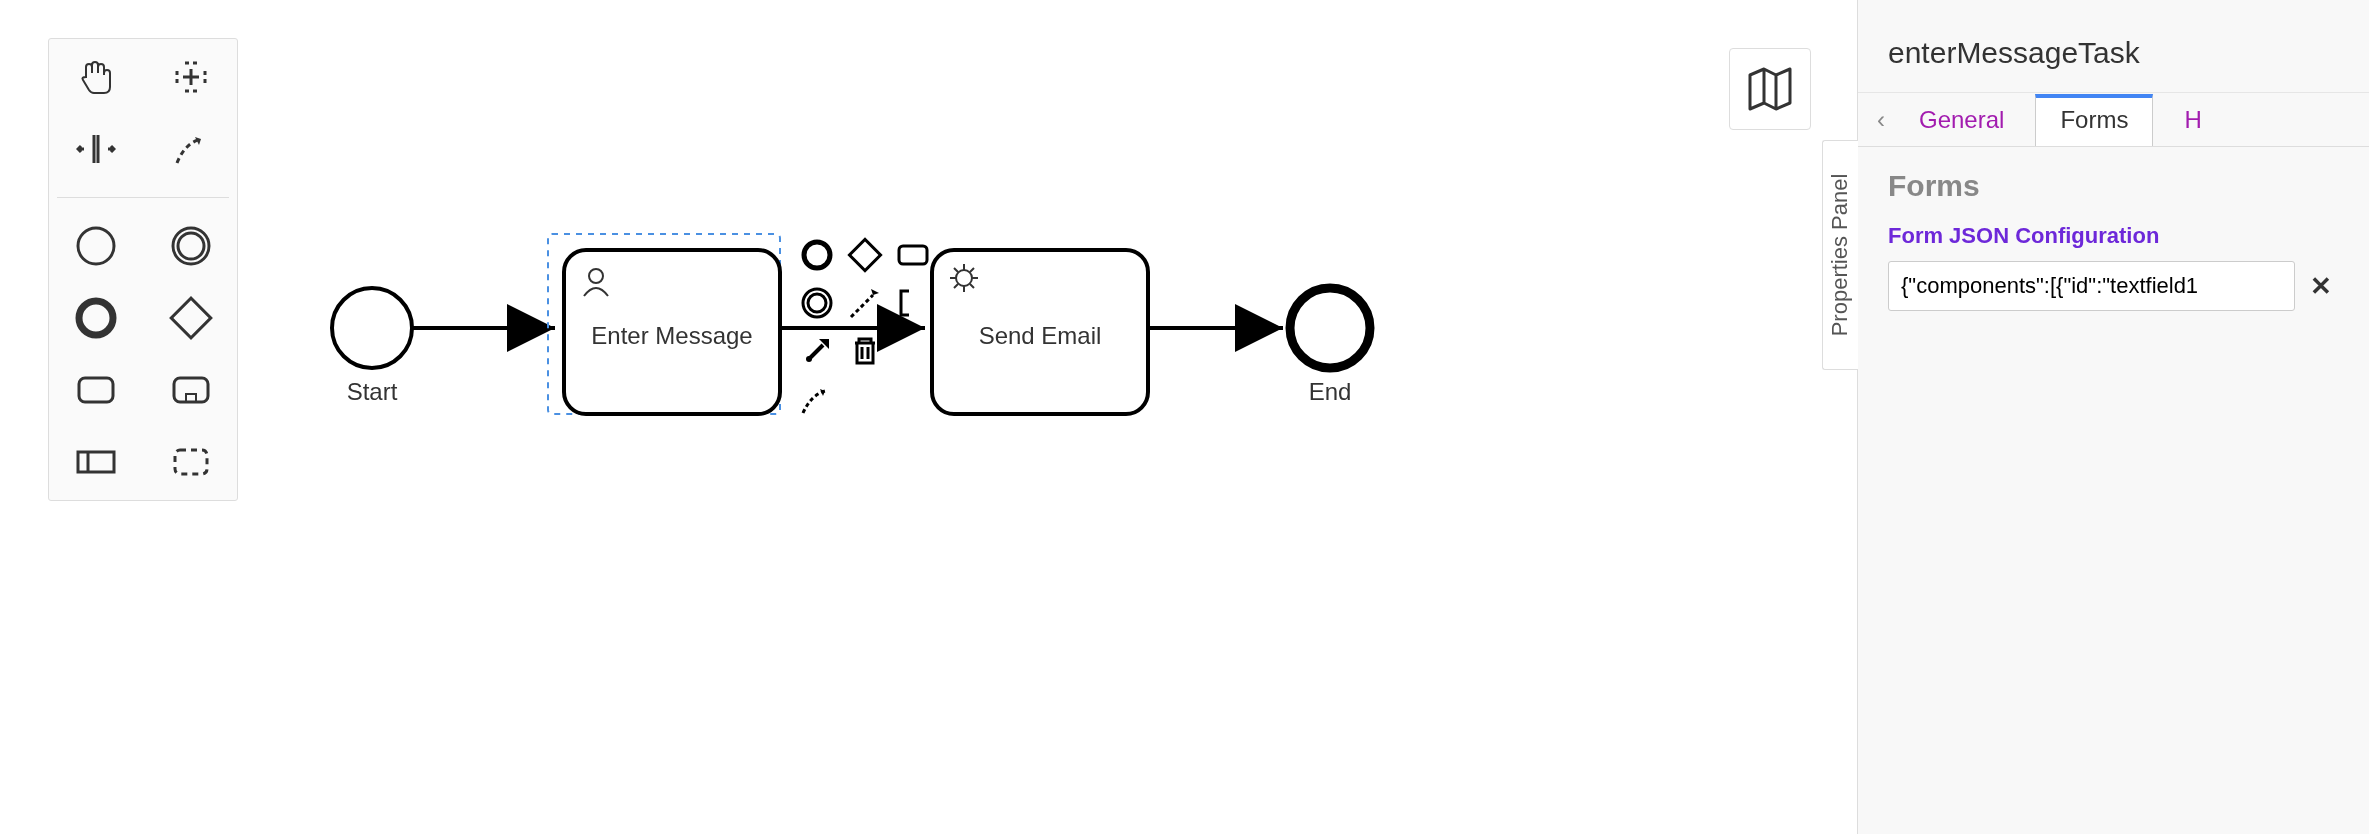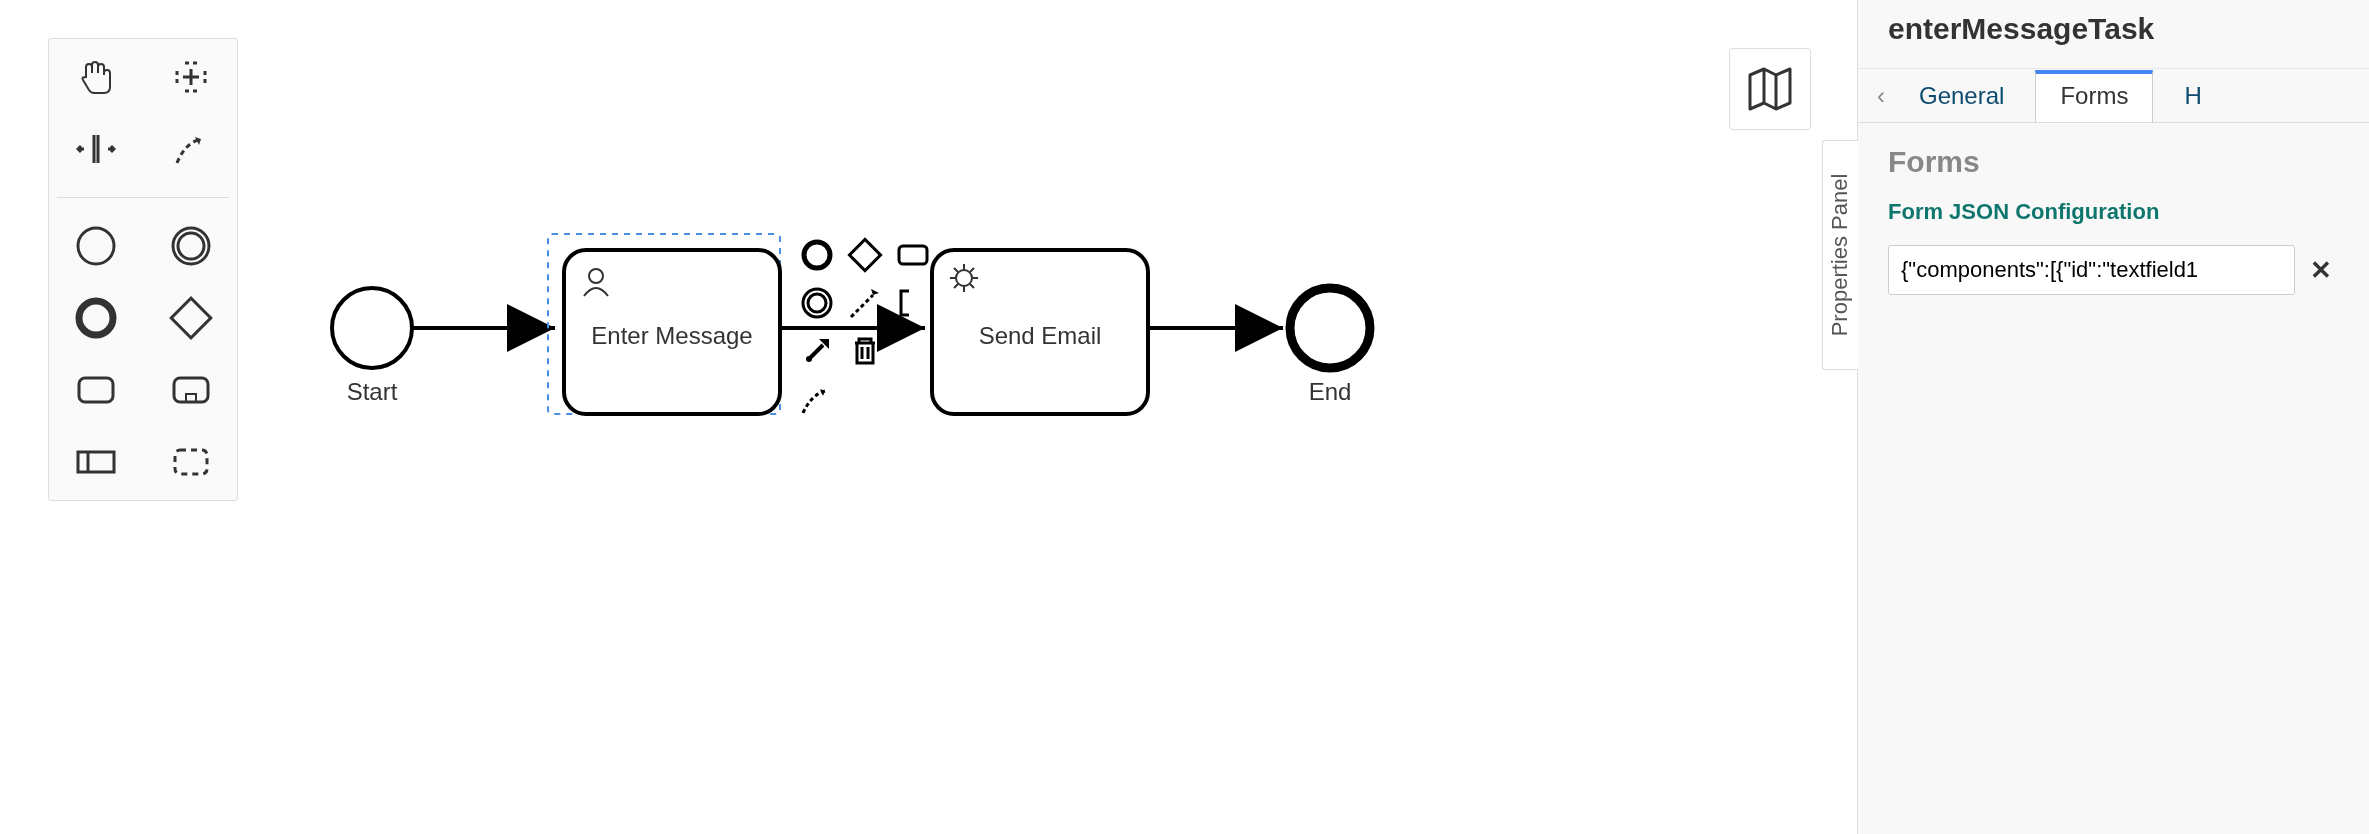--- a/index.html
+++ b/index.html
@@ -129,24 +129,25 @@
     cursor: pointer;
   }
   .props-toggle span {
     transform: rotate(-90deg);
     white-space: nowrap;
     font-size: 22px;
     color: #555;
   }
   .props-header {
     padding: 12px 30px 22px 30px;
-    font-weight: bold;
+    font-weight: normal;
     font-size: 30px;
     color: #333;
     border-bottom: 1px solid #e6e6e6;
+    margin-top: 24px;
   }
   .props-tabs {
     display: flex;
     align-items: center;
     padding: 0 10px;
     border-bottom: 1px solid #ddd;
     background: #f8f8f8;
   }
   .tab-scroll {
     width: 26px;
@@ -154,21 +155,21 @@
     display: flex;
     align-items: center;
     justify-content: center;
     color: #888;
     cursor: pointer;
     font-size: 24px;
   }
   .tab {
     padding: 12px 24px;
     font-size: 24px;
-    color: #0c4a6e;
+    color: #a21caf;
     cursor: pointer;
     border: 1px solid transparent;
     border-bottom: none;
     margin-right: 6px;
     background: #f8f8f8;
   }
   .tab.active {
     background: #fff;
     border-color: #ccc;
     border-top: 4px solid #4285f4;
@@ -179,23 +180,23 @@
     padding: 22px 30px;
   }
   .props-group-title {
     font-size: 30px;
     font-weight: bold;
     color: #888;
     margin-bottom: 20px;
   }
   .props-field-label {
     font-size: 22px;
-    color: #0f766e;
+    color: #6d28d9;
     font-weight: bold;
-    margin-bottom: 20px;
+    margin-bottom: 12px;
   }
   .props-input-wrap {
     display: flex;
     align-items: center;
     gap: 8px;
   }
   .props-input {
     flex: 1;
     height: 50px;
     font-size: 22px;

